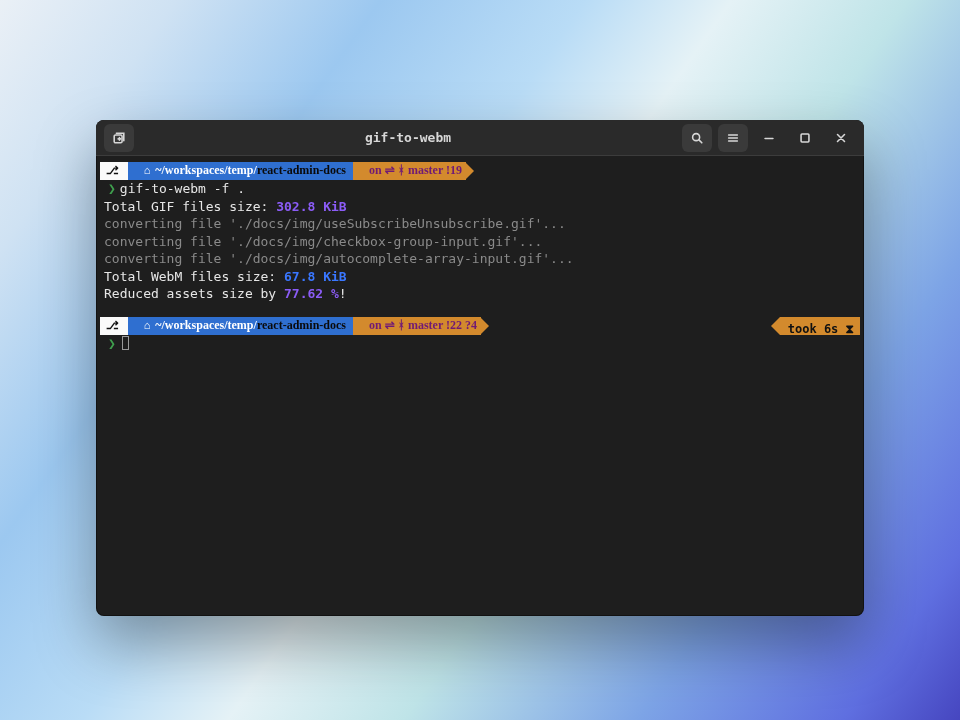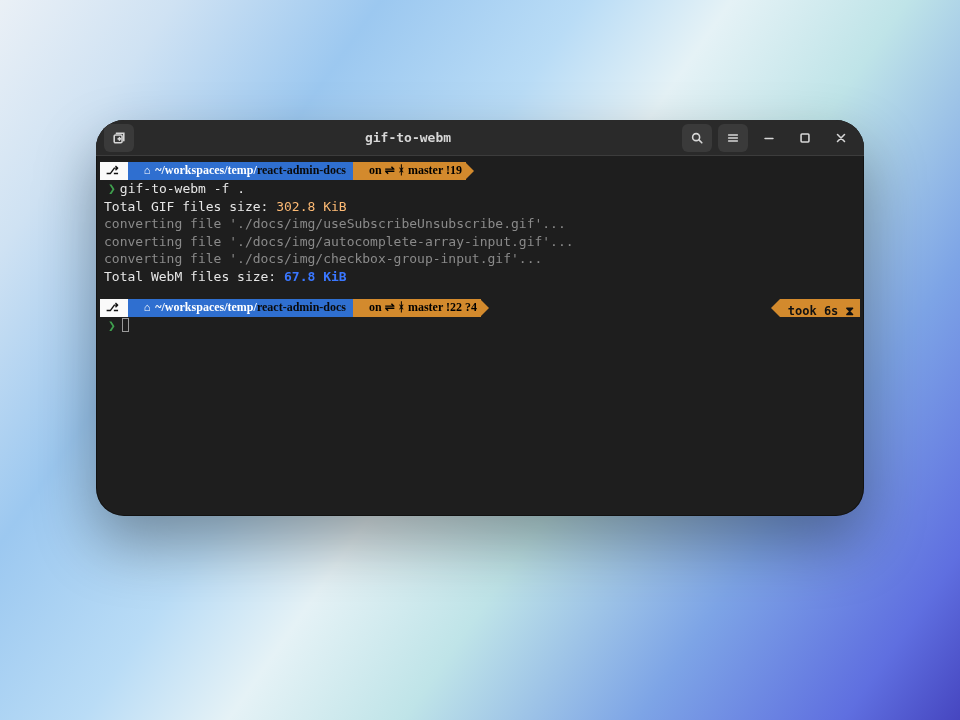--- a/index.html
+++ b/index.html
@@ -6,22 +6,22 @@
   html, body { width: 960px; height: 720px; overflow: hidden; }
   body {
     font-family: ui-monospace, "SF Mono", Menlo, Consolas, monospace;
     background: linear-gradient(125deg,
       #eaf0f6 0%, #cfe2f3 12%, #9cc8f0 26%, #b9dcf6 40%,
       #e5f2f6 50%, #bfe4e8 62%, #7da4e6 78%, #5f6fe0 92%, #4646c0 100%);
   }
 
   
   .window {
-    position: absolute; left: 96px; top: 120px; width: 768px; height: 396px;
-    background: #1e1e1e; border-radius: 28px;
+    position: absolute; left: 96px; top: 120px; width: 768px; height: 496px;
+    background: #1e1e1e; border-radius: 8px;
     box-shadow: 0 28px 60px rgba(0,0,0,.35), 0 0 0 1px rgba(0,0,0,.4) inset;
     overflow: hidden;
   }
 
   .titlebar {
     height: 36px; background: #2a2a2a; display: flex; align-items: center;
     padding: 0 8px; gap: 8px; color: #cfcfcf;
     border-bottom: 1px solid #3c3c3c;
   }
   .tb-left, .tb-right { display: flex; align-items: center; gap: 6px; }
@@ -58,41 +58,41 @@
     width: 0; height: 0; border-top: 9px solid transparent;
     border-bottom: 9px solid transparent; border-left: 9px solid currentColor;
     color: inherit;
   }
   .seg-white { background:#fafafa; color:#fafafa; }
   .seg-white .txt { color:#111; }
   .seg-blue  { background:#2f6fd0; color:#2f6fd0; padding-left:16px; }
   .seg-blue .txt { color:#fff; }
   .seg-blue .txt b { color:#0a0a0a; font-weight:700; }
   .seg-amber { background:#d38a2d; color:#d38a2d; padding-left:16px; }
-  .seg-amber .txt { color:#000000; }
+  .seg-amber .txt { color:#701a75; }
   .seg-noarrow::after { display:none; }
 
   .took {
     margin-left: auto; display: inline-flex; align-items: center; height: 18px;
     background:#d38a2d; color:#111; font-size:12px; font-weight:600;
     padding: 8px 6px 0 8px; position: relative;
   }
   .took::before {
     content:""; position:absolute; left:-9px; top:0;
     border-top:9px solid transparent; border-bottom:9px solid transparent;
     border-right:9px solid #d38a2d;
   }
 
   .iconchar { font-weight:700; font-size:11px; margin-right:2px; }
 
   
   .line { white-space: pre; padding: 0 4px; }
   .c-white  { color:#e6e6e6;margin-top:24px; }
   .c-grey   { color:#8a8a8a; }
-  .c-amber  { color:#fdba74; font-weight:400; }
+  .c-amber  { color:#8b5cf6; font-weight:700; }
   .c-green  { color:#3fa04e; }
   .c-blue   { color:#3a77ff; font-weight:600; }
   .c-bold   { font-weight:700; }
   .prompt-sym { color:#3fa04e; font-weight:700; padding:0 4px; }
 
   .cursor {
     display:inline-block; width:7px; height:14px;
     border:1.5px solid #9a9a9a; margin-left:2px; vertical-align:-2px;
   }
 </style>
@@ -154,23 +154,24 @@
       <span class="seg seg-amber seg-noarrow" style="padding-right:4px">
           <span class="txt"><span>on </span><span>⇌ ᚼ </span><span>master</span> <span>!19</span></span>
         </span>
       <span class="seg seg-amber" style="background:transparent;padding:0"></span>
     </div>
 
     <div class="line"><span class="prompt-sym">❯</span><span class="c-white">gif-to-webm -f .</span></div>
 
     <div class="line"><span class="c-white">Total GIF files size: </span><span class="c-amber">302.8 KiB</span></div>
     <div class="line c-grey">converting file './docs/img/useSubscribeUnsubscribe.gif'...</div>
+    <div class="line c-grey">converting file './docs/img/checkbox-group-input.gif'...</div>
     <div class="line c-grey">converting file './docs/img/autocomplete-array-input.gif'...</div>
-    <div class="line c-grey">converting file './docs/img/checkbox-group-input.gif'...</div>
     <div class="line"><span class="c-white">Total WebM files size: </span><span class="c-blue">67.8 KiB</span></div>
+    <div class="line"><span class="c-white">Reduced assets size by </span><span class="c-amber">77.62 %</span><span class="c-white">!</span></div>
 
     <div class="prompt row2">
       <span class="seg seg-white">
           <span class="txt iconchar">⎇</span>
         </span>
       <span class="seg seg-blue">
           <span class="txt"><span class="iconchar">⌂</span> <span>~/workspaces/temp/</span><b>react-admin-docs</b></span>
         </span>
       <span class="seg seg-amber seg-noarrow" style="padding-right:4px">
           <span class="txt"><span>on </span><span>⇌ ᚼ </span><span>master</span> <span>!22 ?4</span></span>

